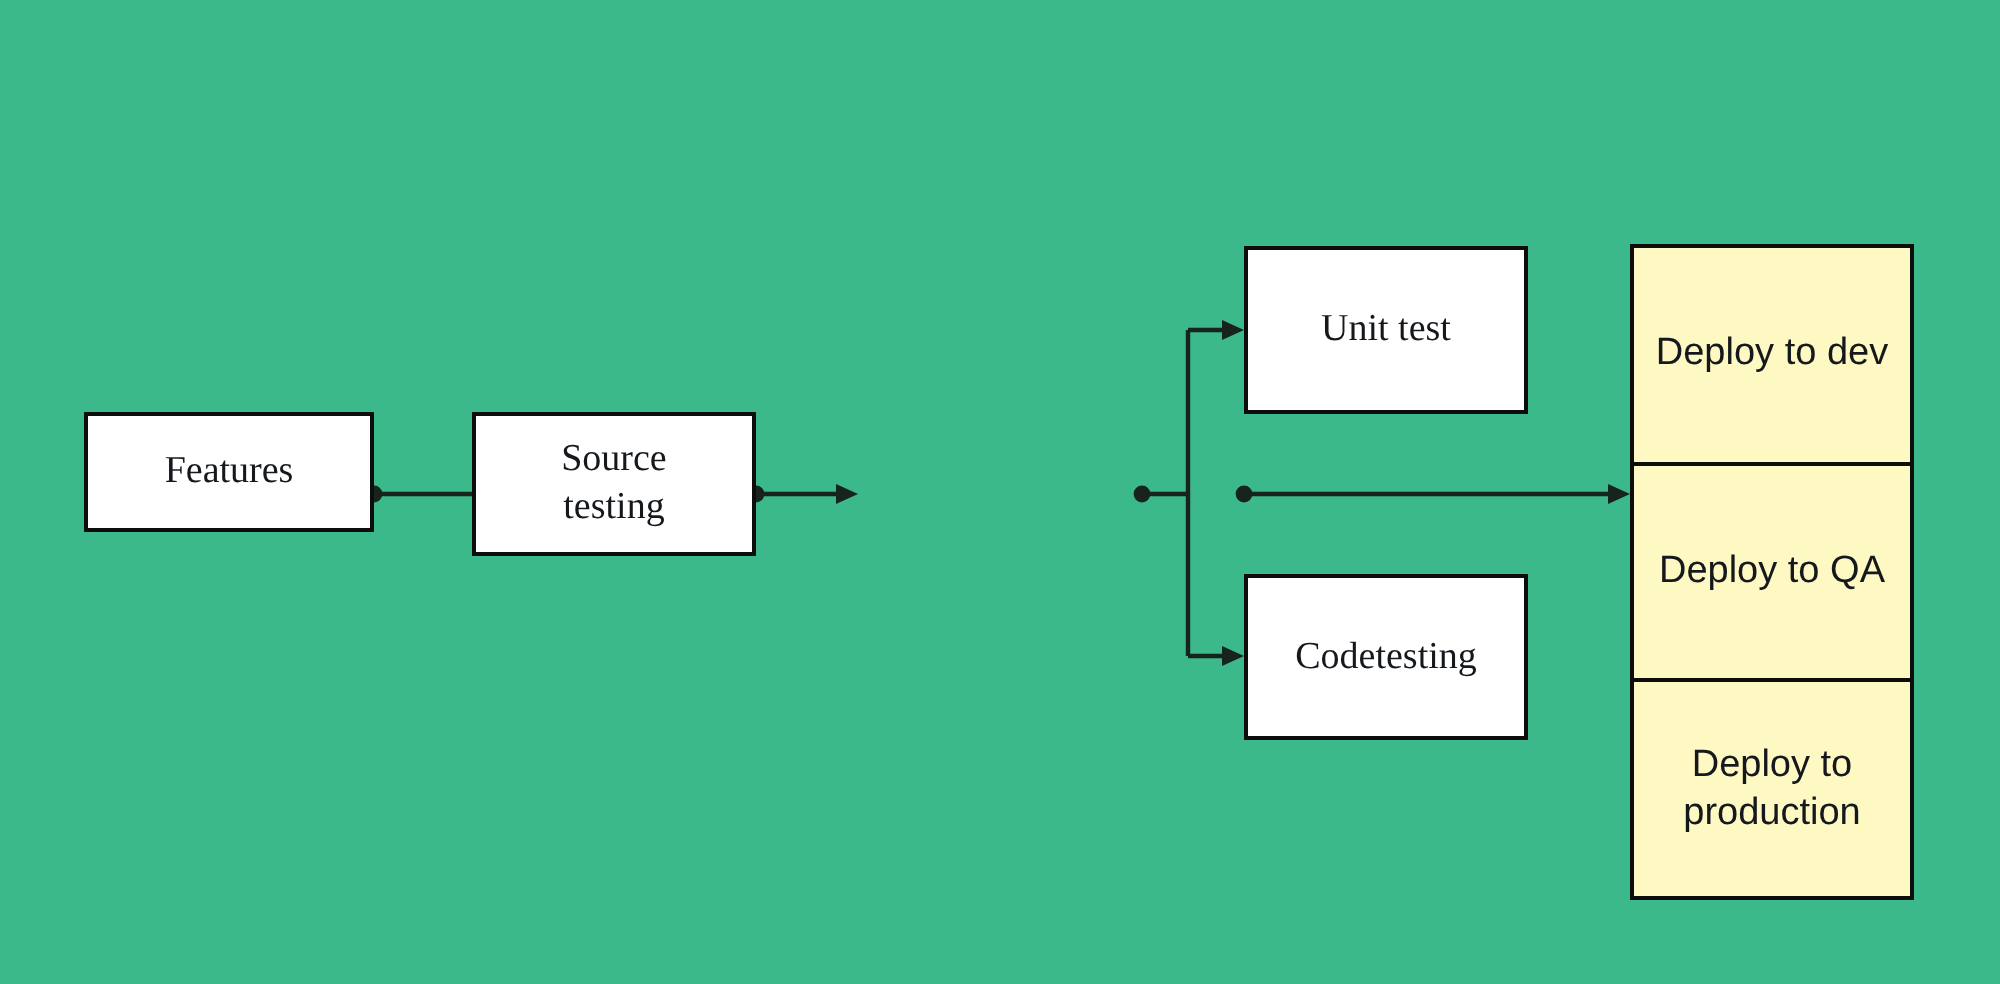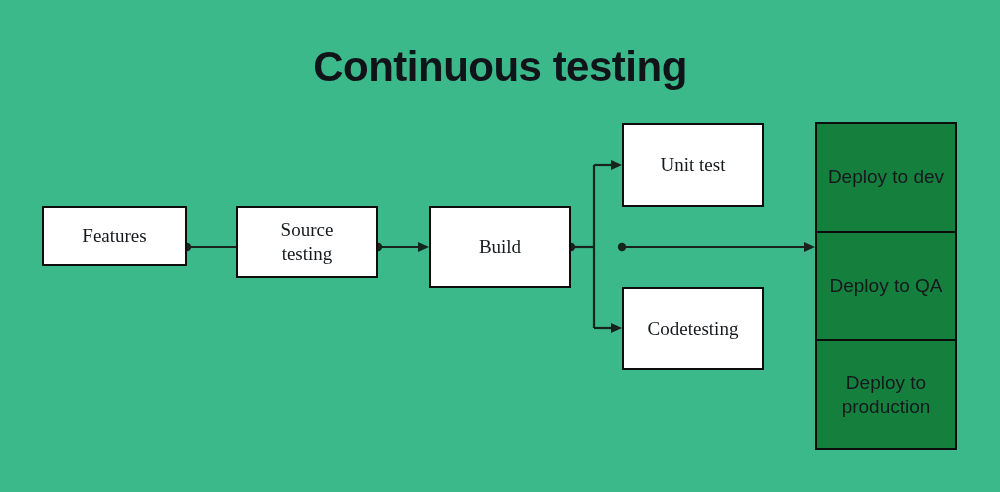--- a/index.html
+++ b/index.html
@@ -60,21 +60,21 @@
     position: absolute;
     box-sizing: border-box;
     border: 2px solid #0d0d0d;
     background: #ffffff;
     display: flex;
     flex-direction: column;
   }
   .stack-cell {
     box-sizing: border-box;
     flex: 1 1 0;
-    background: #15803d;
+    background: #fef9c3;
     display: flex;
     align-items: center;
     justify-content: center;
     text-align: center;
     color: #15191d;
     font-size: 19px;
     line-height: 24px;
     font-family: "Liberation Sans", sans-serif;
     border-bottom: 2px solid #0d0d0d;
     padding: 2px 6px;
@@ -103,21 +103,20 @@
   #connectors polygon.arrow {
     fill: #16241d;
     stroke: none;
   }
 </style>
 </head>
 <body>
 
 <div id="canvas">
 
-  <div class="title">Continuous testing</div>
 
   <svg id="connectors" viewBox="0 0 1000 492" width="1000" height="492">
 
     <g>
       <circle class="endpoint" cx="187" cy="247" r="4.2"></circle>
       <line x1="187" y1="247" x2="371" y2="247"></line>
       <polygon class="arrow" points="378,247 367,242 367,252"></polygon>
     </g>
 
     <g>
@@ -151,23 +150,20 @@
 
   <div class="node" style="left:42px; top:206px; width:145px; height:60px;">
     <span>Features</span>
   </div>
 
   <div class="node" style="left:236px; top:206px; width:142px; height:72px; flex-direction:column;">
     <span>Source</span>
     <span>testing</span>
   </div>
 
-  <div class="node" style="left:429px; top:206px; width:142px; height:82px;">
-    <span>Build</span>
-  </div>
 
   <div class="node" style="left:622px; top:123px; width:142px; height:84px;">
     <span>Unit test</span>
   </div>
 
   <div class="node" style="left:622px; top:287px; width:142px; height:83px; ">
     <span>Code</span>
     <span>testing</span>
   </div>
 

